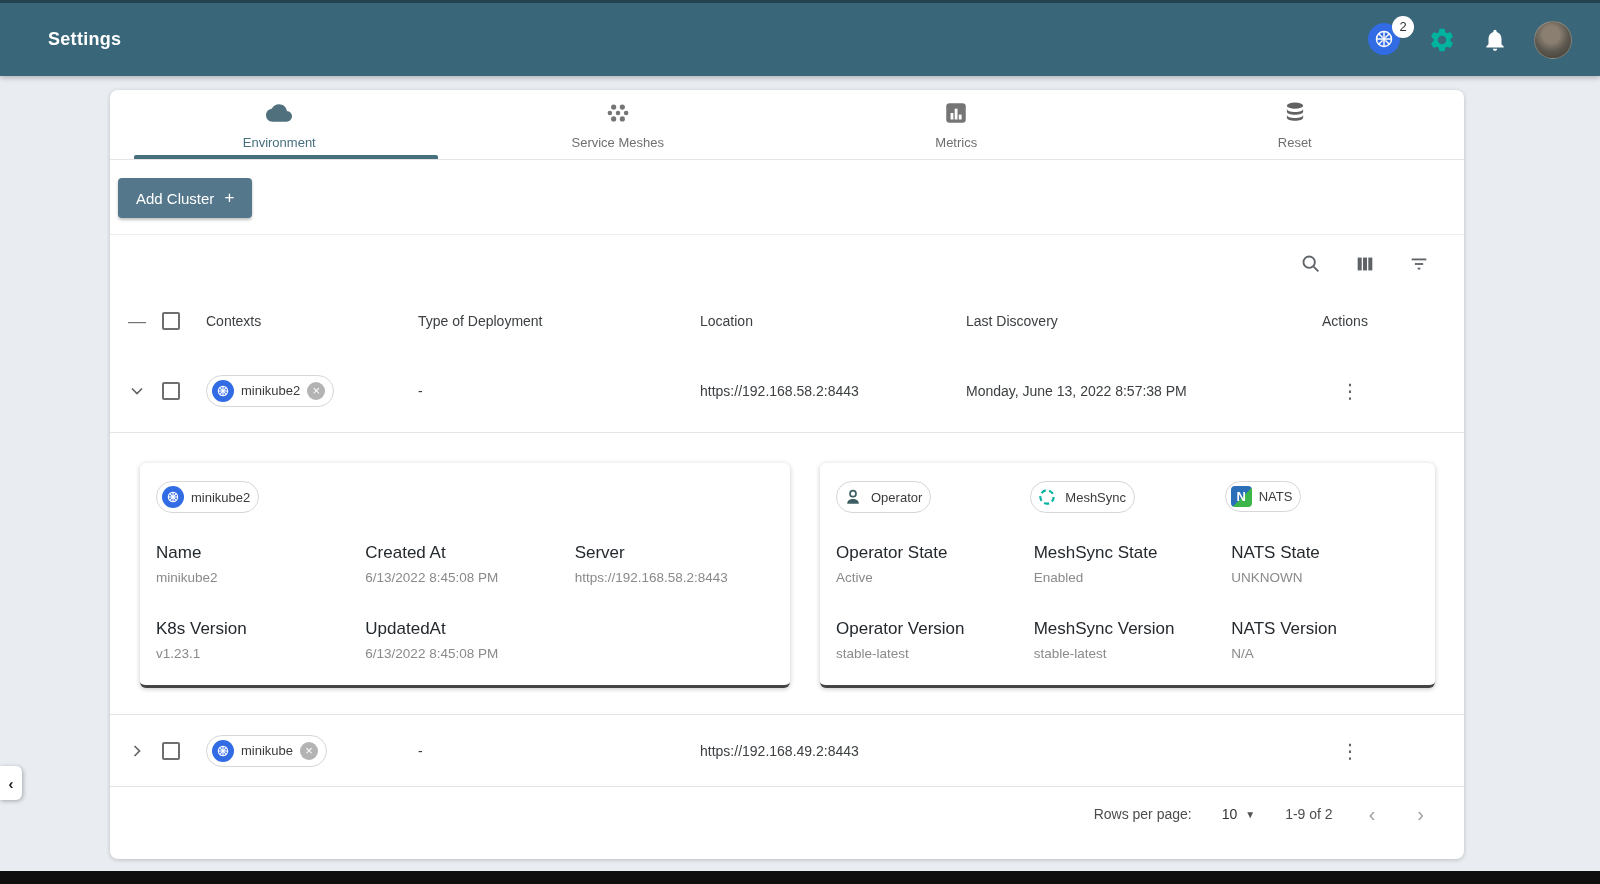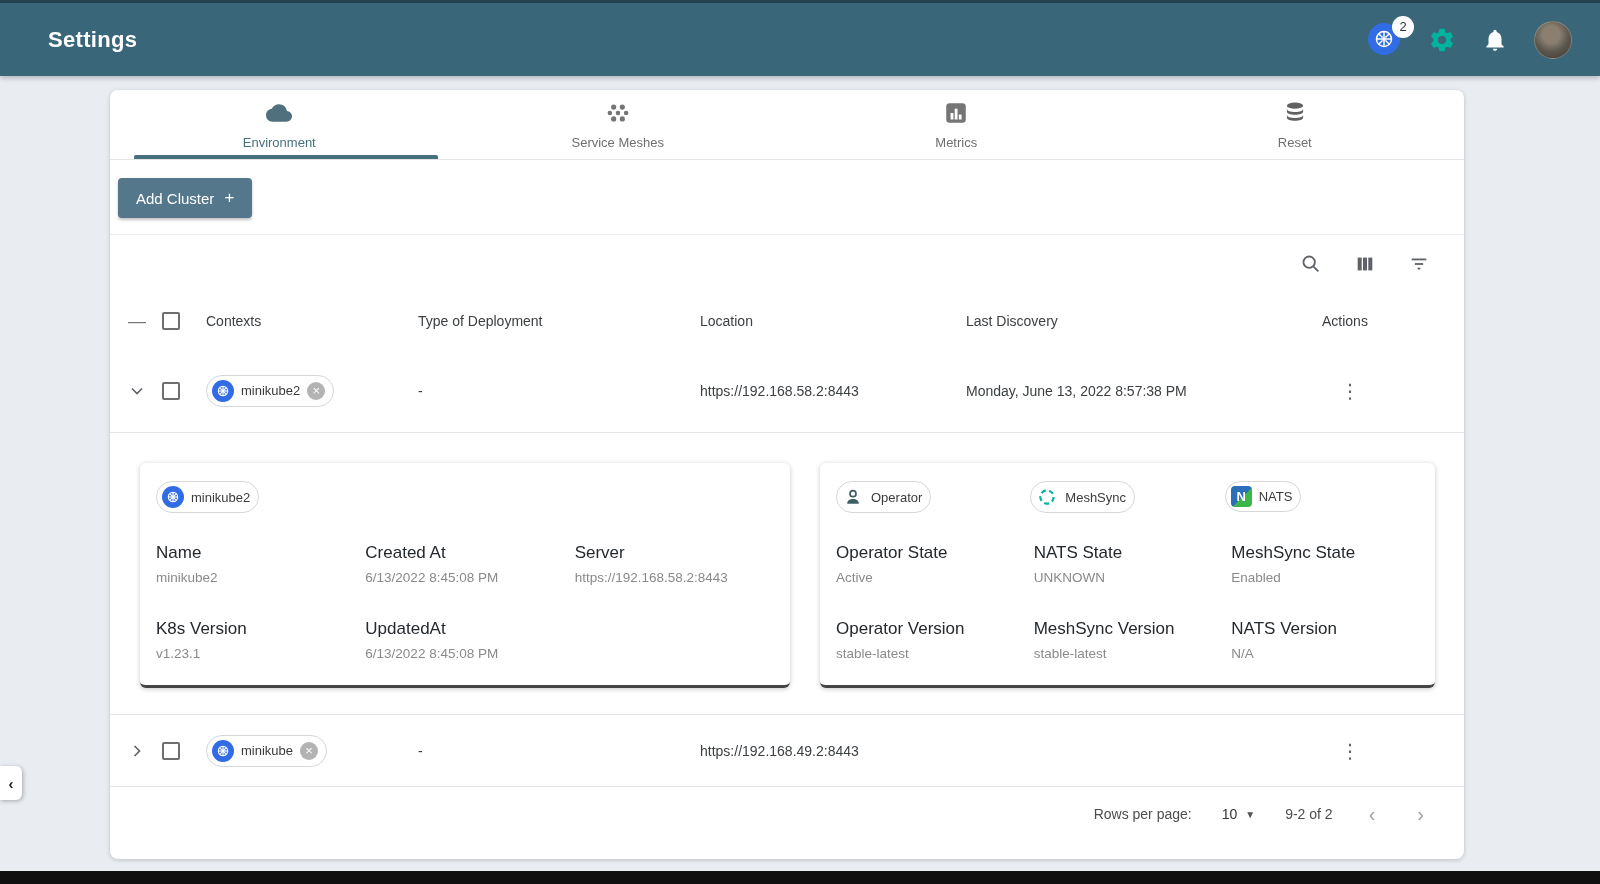--- a/index.html
+++ b/index.html
@@ -11,21 +11,21 @@
     overflow:hidden;
   }
   
   .appbar {
     height:76px; background:#396679;
     display:flex; align-items:center;
     padding:0 28px 0 48px;
     box-shadow:0 2px 5px rgba(0,0,0,.25);
     border-top:3px solid #22424f;
   }
-  .appbar .title { color:#ffffff; font-size:22px; font-weight:bold; letter-spacing:.3px; }
+  .appbar .title { color:#ffffff; font-size:18px; font-weight:bold; letter-spacing:.3px; }
   .appbar-right { margin-left:auto; display:flex; align-items:center; gap:26px; }
   .k8s-btn { position:relative; width:34px; height:34px; cursor:pointer; }
   .k8s-circle {
     width:32px; height:32px; border-radius:50%;
     background:#326ce5; display:flex; align-items:center; justify-content:center;
   }
   .k8s-badge {
     position:absolute; top:-7px; right:-12px;
     width:22px; height:22px; border-radius:50%; background:#ffffff;
     color:#333; font-size:13px; display:flex; align-items:center; justify-content:center;
@@ -374,26 +374,26 @@
             <span>NATS</span>
           </span>
         </div>
       </div>
       <div class="fields">
         <div class="field">
           <div class="flabel">Operator State</div>
           <div class="fvalue">Active</div>
         </div>
         <div class="field">
+          <div class="flabel">MeshSync State</div>
+          <div class="fvalue">Enabled</div>
+        </div>
+        <div class="field">
           <div class="flabel">NATS State</div>
           <div class="fvalue">UNKNOWN</div>
-        </div>
-        <div class="field">
-          <div class="flabel">MeshSync State</div>
-          <div class="fvalue">Enabled</div>
         </div>
         <div class="field">
           <div class="flabel">Operator Version</div>
           <div class="fvalue">stable-latest</div>
         </div>
         <div class="field">
           <div class="flabel">MeshSync Version</div>
           <div class="fvalue">stable-latest</div>
         </div>
         <div class="field">
@@ -436,21 +436,21 @@
     <div class="cell"></div>
     <div><span class="dots">⋮</span></div>
   </div>
 
   <div class="pagination">
     <span>Rows per page:</span>
     <span class="rpp-select">
       <span>10</span>
       <span class="rpp-caret">▼</span>
     </span>
-    <span>9-2 of 2</span>
+    <span>1-9 of 2</span>
     <span class="page-chevron">‹</span>
     <span class="page-chevron">›</span>
   </div>
 </main>
 
 <div class="edge-handle">‹</div>
 
 <div class="bottom-strip"></div>
 
 </body></html>

